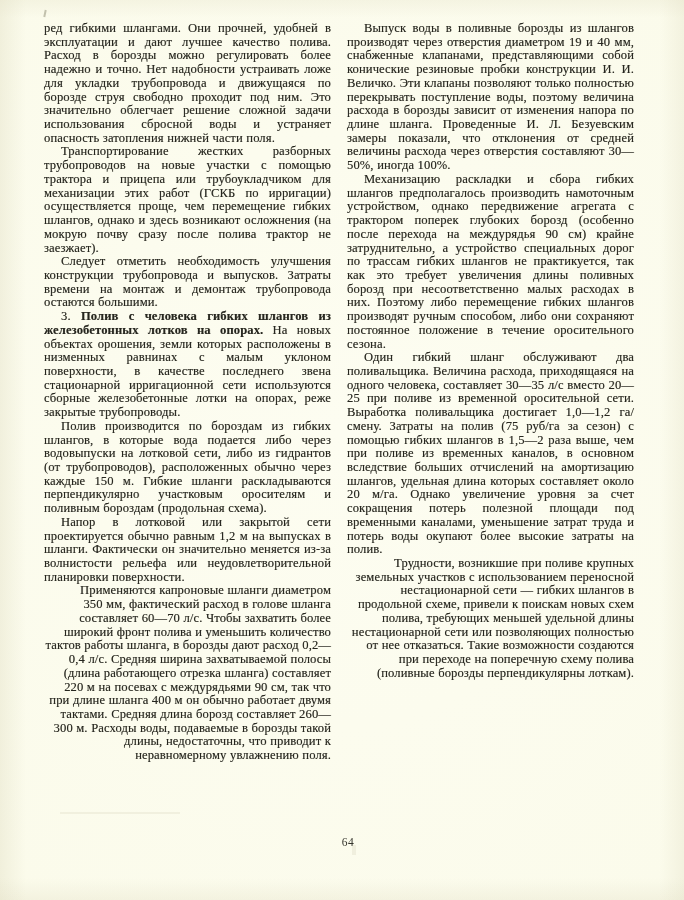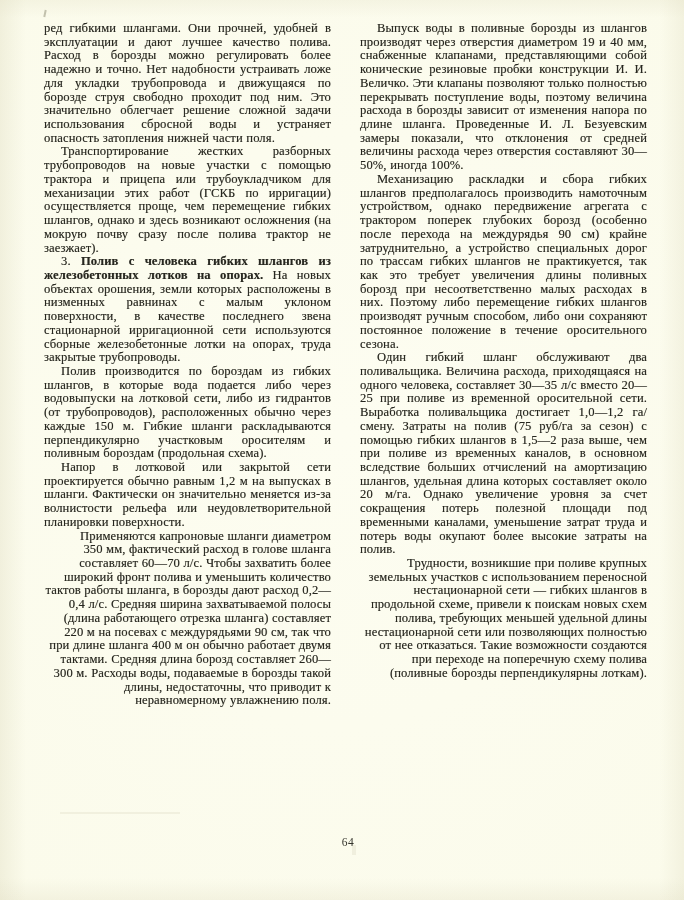--- a/index.html
+++ b/index.html
@@ -59,21 +59,21 @@
     font-size: 12.55px;
     line-height: 13.72px;
     text-align: justify;
     text-justify: inter-word;
     color: #2b2b29;
     letter-spacing: 0.01em;
     word-spacing: 0.02em;
     -webkit-font-smoothing: none;
   }
   .col-left  { left: 44px; }
-  .col-right { left: 360px; }
+  .col-right { left: 347px; }
 
   .col p {
     margin: 0;
     text-indent: 17px;
   }
   .col p.cont {
     text-indent: 0;
   }
   .col p.last-para,
   .col p:last-child {
@@ -118,21 +118,22 @@
 
 <div class="paper"></div>
 
 <div class="page">
 
   <div class="speck"></div>
 
   <div class="col col-left ink">
     <p class="cont">ред гибкими шлангами. Они прочней, удобней в эксплуатации и дают лучшее качество полива. Расход в борозды можно регулировать более надежно и точно. Нет надобности устраивать ложе для укладки трубопровода и движущаяся по борозде струя свободно проходит под ним. Это значительно облегчает решение сложной задачи использования сбросной воды и устраняет опасность затопления нижней части поля.</p>
     <p>Транспортирование жестких разборных трубопроводов на новые участки с помощью трактора и прицепа или трубоукладчиком для механизации этих работ (ГСКБ по ирригации) осуществляется проще, чем перемещение гибких шлангов, однако и здесь возникают осложнения (на мокрую почву сразу после полива трактор не заезжает).</p>
-    <p><span>3.</span> <b>Полив с человека гибких шлангов из железобетонных лотков на опорах.</b><span> На новых объектах орошения, земли которых расположены в низменных равнинах с малым уклоном поверхности, в качестве последнего звена стационарной ирригационной сети используются сборные железобетонные лотки на опорах, труда закрытые трубопроводы.</span></p>
+    <p>Следует отметить необходимость улучшения конструкции трубопровода и выпусков. Затраты времени на монтаж и демонтаж трубопровода остаются большими.</p>
+    <p><span>3.</span> <b>Полив с человека гибких шлангов из железобетонных лотков на опорах.</b><span> На новых объектах орошения, земли которых расположены в низменных равнинах с малым уклоном поверхности, в качестве последнего звена стационарной ирригационной сети используются сборные железобетонные лотки на опорах, реже закрытые трубопроводы.</span></p>
     <p>Полив производится по бороздам из гибких шлангов, в которые вода подается либо через водовыпуски на лотковой сети, либо из гидрантов (от трубопроводов), расположенных обычно через каждые 150 м. Гибкие шланги раскладываются перпендикулярно участковым оросителям и поливным бороздам (продольная схема).</p>
     <p>Напор в лотковой или закрытой сети проектируется обычно равным 1,2 м на выпусках в шланги. Фактически он значительно меняется из-за волнистости рельефа или неудовлетворительной планировки поверхности.</p>
     <p class="last-para">Применяются капроновые шланги диаметром 350 мм, фактический расход в голове шланга составляет 60—70 л/с. Чтобы захватить более широкий фронт полива и уменьшить количество тактов работы шланга, в борозды дают расход 0,2—0,4 л/с. Средняя ширина захватываемой полосы (длина работающего отрезка шланга) составляет 220 м на посевах с междурядьями 90 см, так что при длине шланга 400 м он обычно работает двумя тактами. Средняя длина борозд составляет 260—300 м. Расходы воды, подаваемые в борозды такой длины, недостаточны, что приводит к неравномерному увлажнению поля.</p>
   </div>
 
   <div class="col col-right ink">
     <p>Выпуск воды в поливные борозды из шлангов производят через отверстия диаметром 19 и 40 мм, снабженные клапанами, представляющими собой конические резиновые пробки конструкции И. И. Величко. Эти клапаны позволяют только полностью перекрывать поступление воды, поэтому величина расхода в борозды зависит от изменения напора по длине шланга. Проведенные И. Л. Безуевским замеры показали, что отклонения от средней величины расхода через отверстия составляют 30—50%, иногда 100%.</p>
     <p>Механизацию раскладки и сбора гибких шлангов предполагалось производить намоточным устройством, однако передвижение агрегата с трактором поперек глубоких борозд (особенно после перехода на междурядья 90 см) крайне затруднительно, а устройство специальных дорог по трассам гибких шлангов не практикуется, так как это требует увеличения длины поливных борозд при несоответственно малых расходах в них. Поэтому либо перемещение гибких шлангов производят ручным способом, либо они сохраняют постоянное положение в течение оросительного сезона.</p>
     <p>Один гибкий шланг обслуживают два поливальщика. Величина расхода, приходящаяся на одного человека, составляет 30—35 л/с вместо 20—25 при поливе из временной оросительной сети. Выработка поливальщика достигает 1,0—1,2 га/смену. Затраты на полив (75 руб/га за сезон) с помощью гибких шлангов в 1,5—2 раза выше, чем при поливе из временных каналов, в основном вследствие больших отчислений на амортизацию шлангов, удельная длина которых составляет около 20 м/га. Однако увеличение уровня за счет сокращения потерь полезной площади под временными каналами, уменьшение затрат труда и потерь воды окупают более высокие затраты на полив.</p>
     <p class="last-para">Трудности, возникшие при поливе крупных земельных участков с использованием переносной нестационарной сети — гибких шлангов в продольной схеме, привели к поискам новых схем полива, требующих меньшей удельной длины нестационарной сети или позволяющих полностью от нее отказаться. Такие возможности создаются при переходе на поперечную схему полива (поливные борозды перпендикулярны лоткам).</p>

